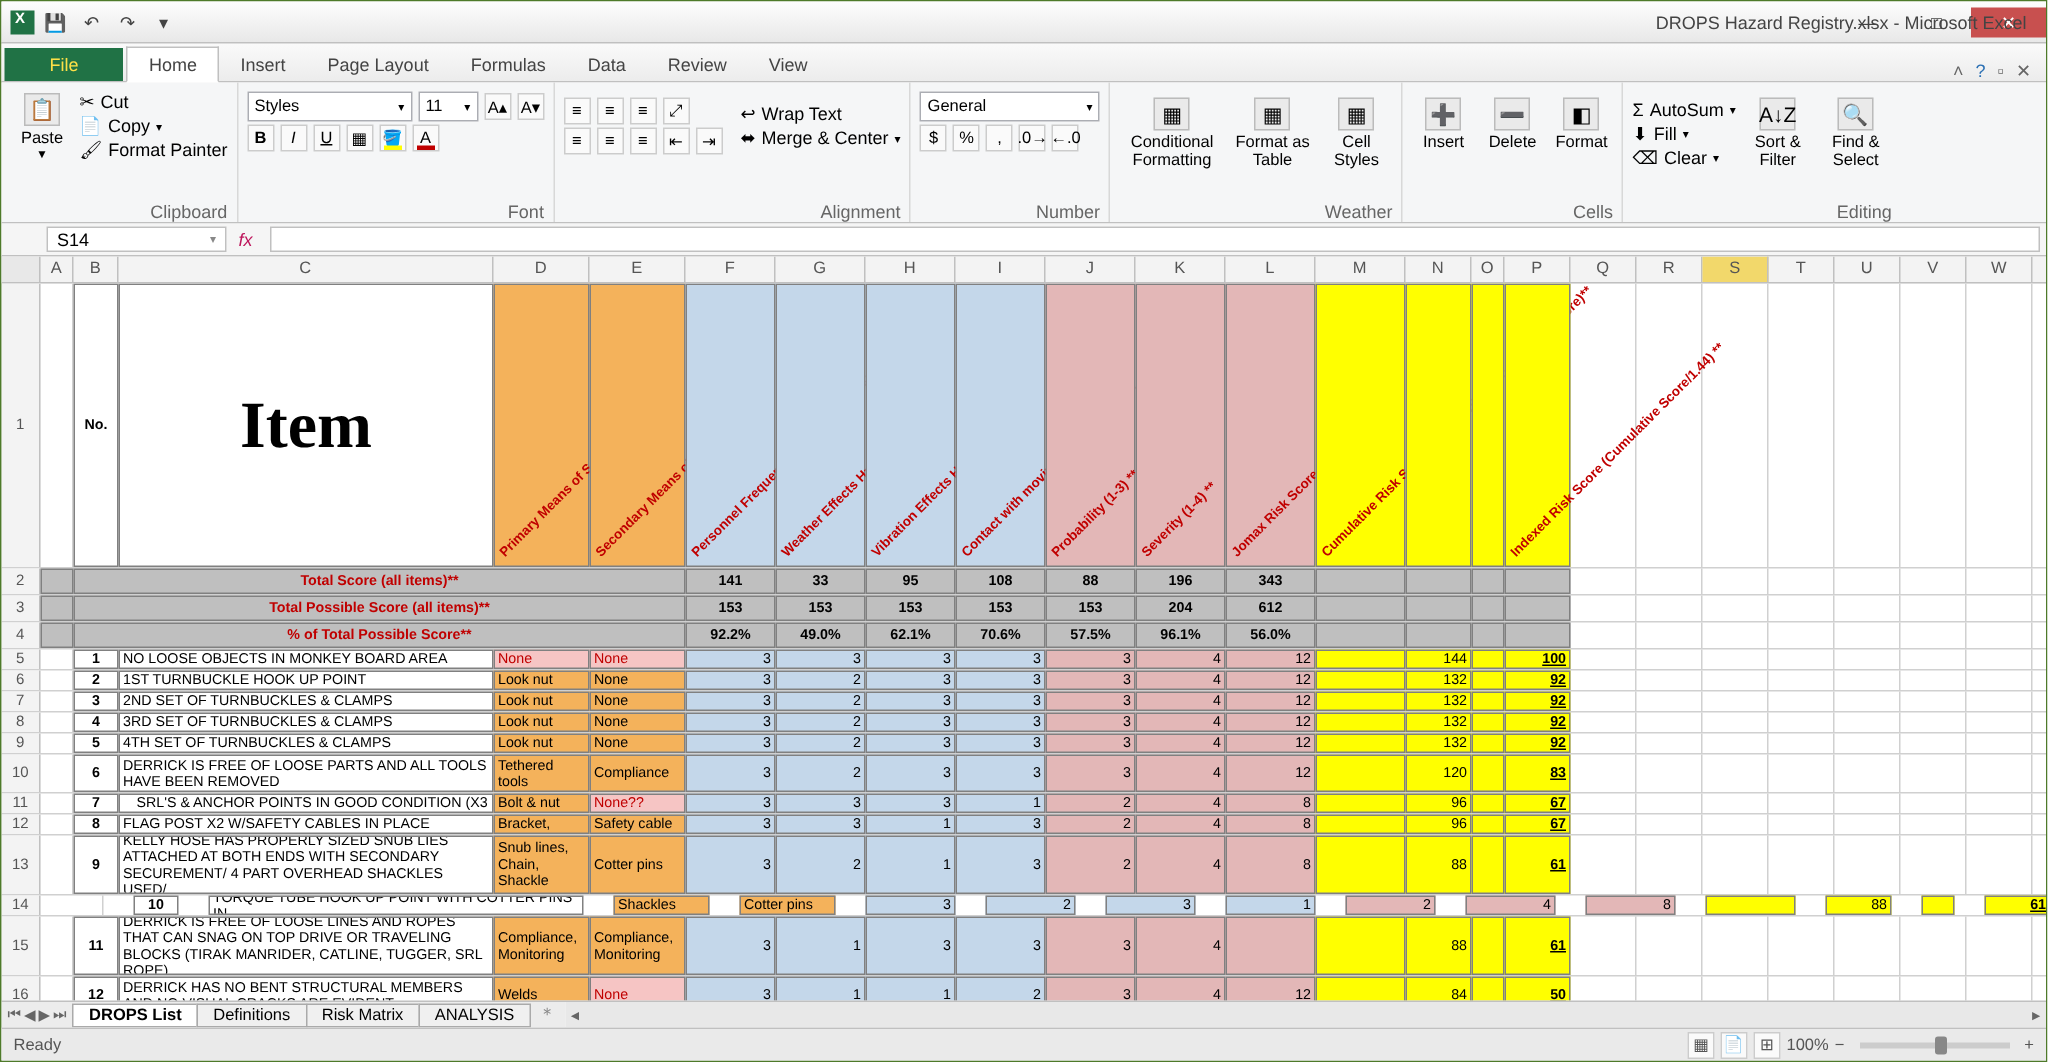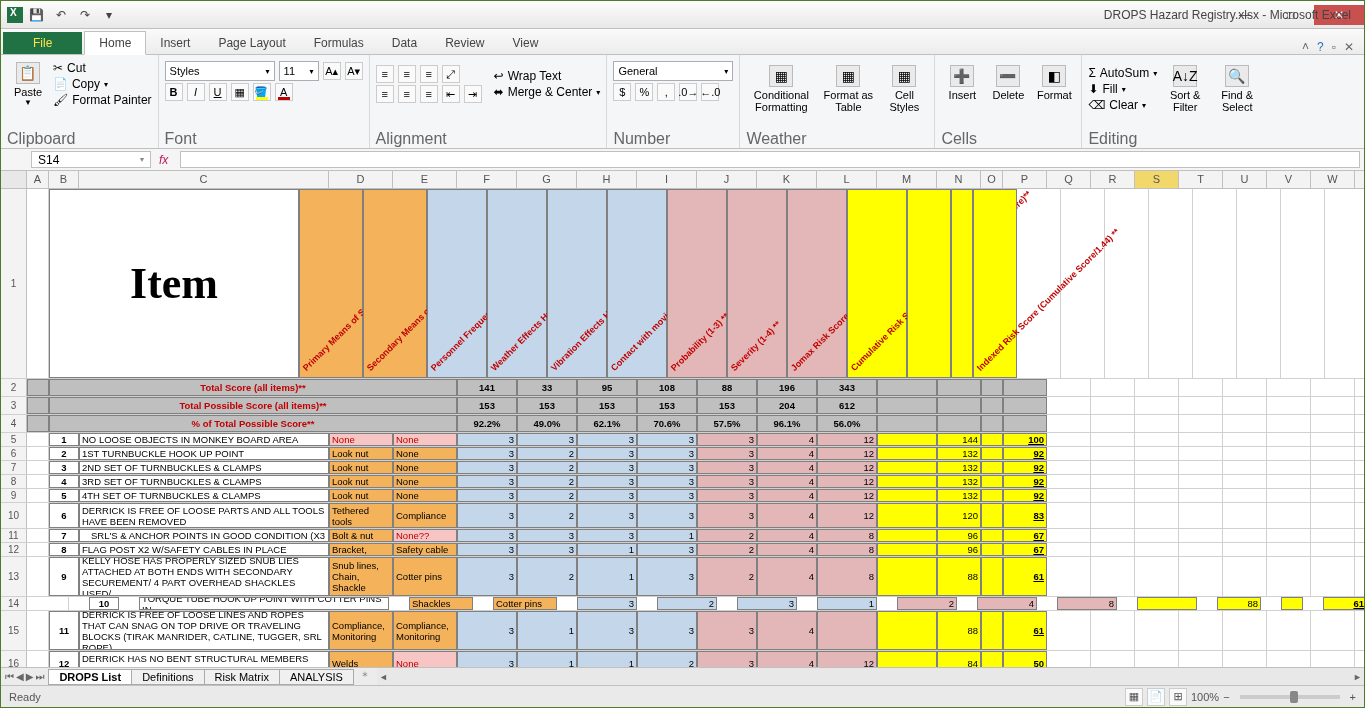--- a/index.html
+++ b/index.html
@@ -18,21 +18,21 @@
   
   .ribbon-tabs { height: 26px; display: flex; align-items: flex-end; padding-left: 2px; background: linear-gradient(#fafafa,#ececec); border-bottom: 1px solid #c0c0c0; }
   .file-tab { background: #207245; color: #fde047; padding: 4px 30px; margin-right: 2px; cursor: pointer; }
   .rtab { padding: 4px 14px; color: #444; cursor: pointer; }
   .rtab.active { background: #fff; border: 1px solid #c0c0c0; border-bottom: 1px solid #fff; position: relative; top: 1px; }
   .ribbon-tabs .help { margin-left: auto; display: flex; gap: 8px; padding-right: 10px; align-items: center; color: #666; }
   .help span { cursor: pointer; }
   
   .ribbon { height: 94px; background: #f5f6f7; border-bottom: 1px solid #c0c0c0; display: flex; }
   .group { border-right: 1px solid #d8d8d8; padding: 2px 6px 0 6px; display: flex; flex-direction: column; }
-  .group-label { text-align: left; font-size: 16px; color: #666; padding: 2px 0 0 0; margin-top: auto; }
+  .group-label { text-align: right; font-size: 12px; color: #666; padding: 2px 0 0 0; margin-top: auto; }
   .big-btn { display: flex; flex-direction: column; align-items: center; justify-content: flex-start; width: 42px; padding-top: 4px; cursor: pointer; }
   .big-btn .ic { width: 24px; height: 22px; background: #eaeaea; border: 1px solid #bbb; margin-bottom: 2px; display:flex; align-items:center; justify-content:center; font-size:14px; }
   .big-btn .lbl { font-size: 11px; text-align: center; line-height: 12px; }
   .stack { display: flex; flex-direction: column; gap: 2px; padding-top: 4px; }
   .row { display: flex; align-items: center; gap: 4px; }
   .mini { width: 18px; height: 18px; border: 1px solid #ccc; background: #fafafa; display: inline-flex; align-items: center; justify-content: center; font-size: 11px; cursor: pointer; }
   .sel { border: 1px solid #abadb3; background: #fff; height: 20px; padding: 0 4px; display: flex; align-items: center; cursor: pointer; font-size: 11px; }
   
   .fbar { height: 22px; border-bottom: 1px solid #c0c0c0; display: flex; align-items: stretch; background: #f5f5f5; }
   .namebox { width: 120px; border-right: 1px solid #c0c0c0; display: flex; align-items: center; padding: 0 6px; background: #fff; margin: 2px 0 2px 30px; border: 1px solid #c0c0c0; }
@@ -331,20 +331,21 @@
           <div class="ch wT">T</div>
           <div class="ch wU">U</div>
           <div class="ch wV">V</div>
           <div class="ch wW">W</div>
         </div>
     </div>
     <div class="grid-body" id="gridbody">
         <div class="gr" style="height: 190px;">
           <div class="rh">1</div>
           <div class="c wA"></div>
+          <div class="c wB ctr bold bordered">No.</div>
           <div class="c wC big-item bordered">Item</div>
           <div class="c wD diag clr-orange bordered">
             <span>Primary Means of Securement**</span>
           </div>
           <div class="c wE diag clr-orange bordered">
             <span>Secondary Means of Securement**</span>
           </div>
           <div class="c wF diag clr-blue bordered">
             <span>Personnel Frequently Beneath? H=3, M=2, L=1**</span>
           </div>

